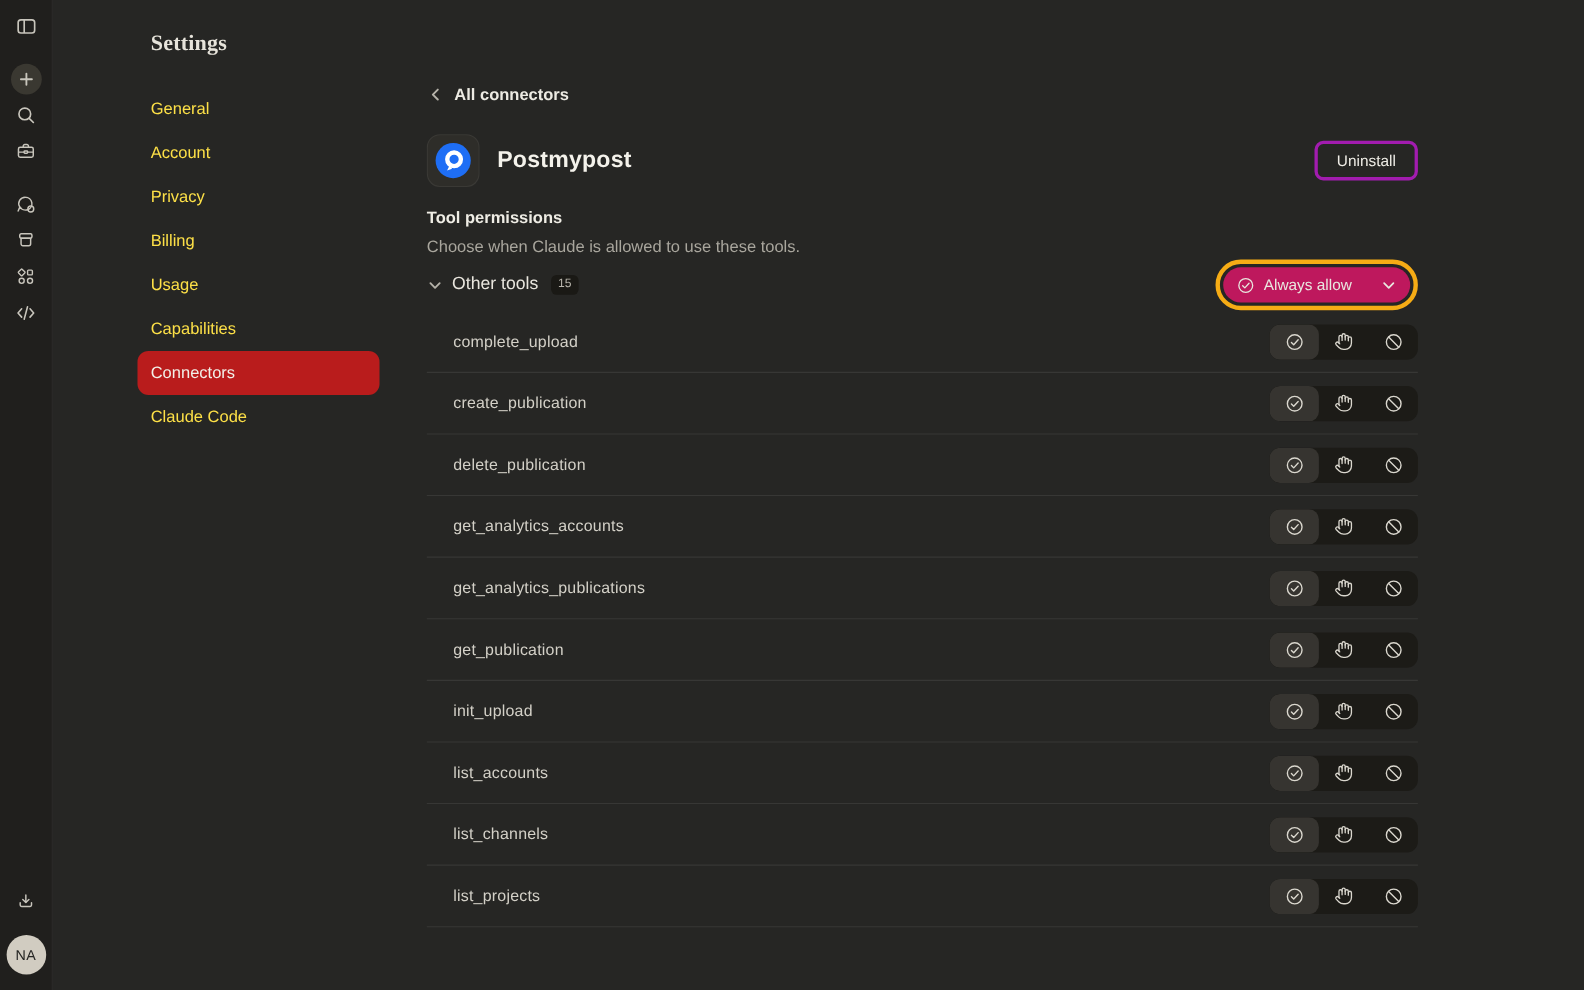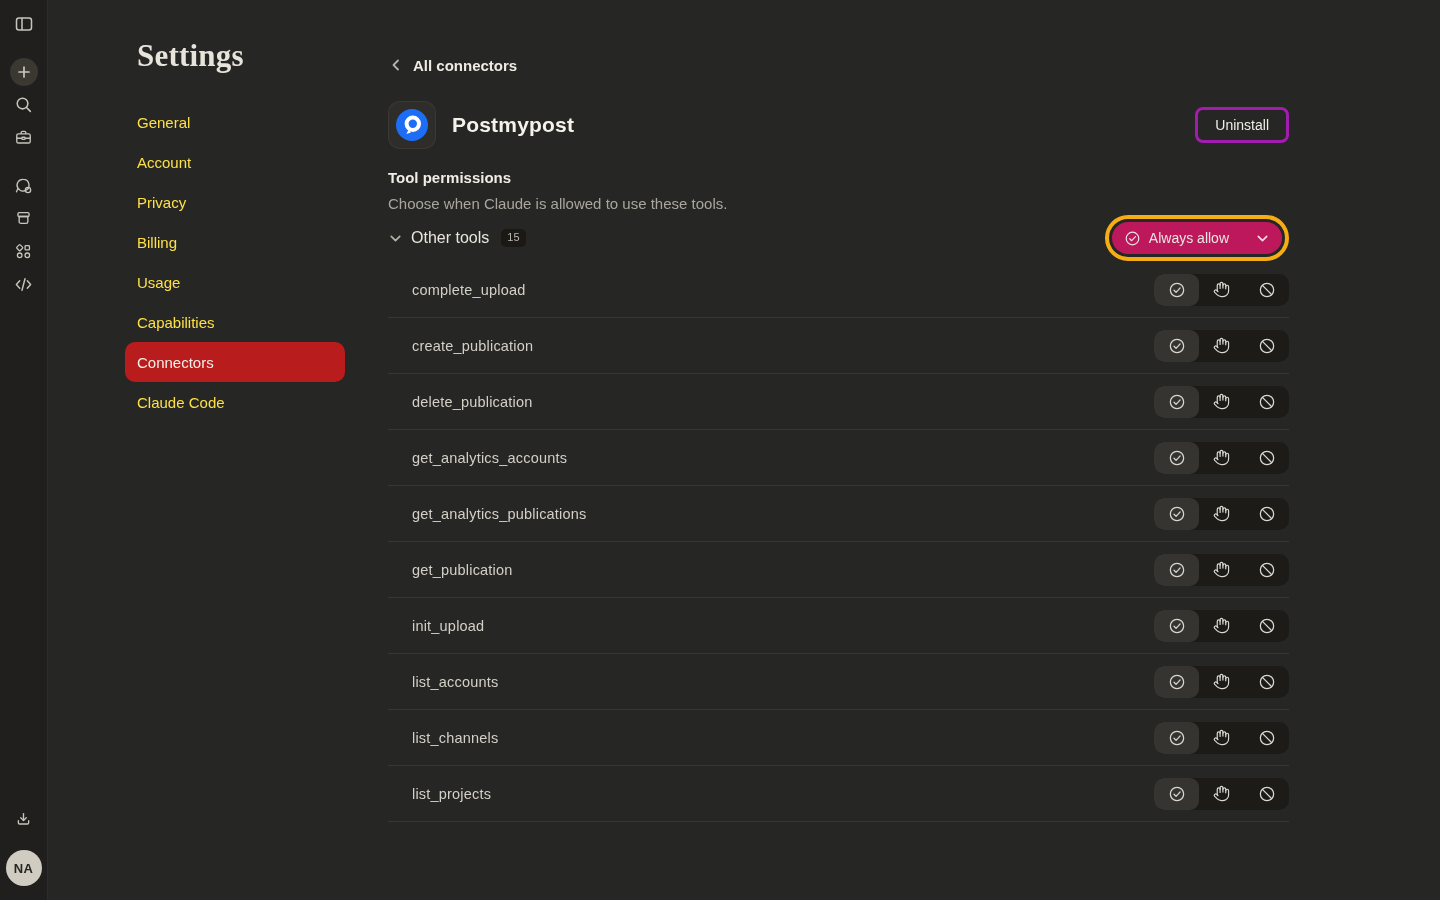--- a/index.html
+++ b/index.html
@@ -24,46 +24,46 @@
     border-radius:8px; cursor:pointer; color:#C8C5BC;
   }
   .plus-circle {
     width:28px; height:28px; border-radius:50%;
     background:#3A3831; display:flex; align-items:center; justify-content:center;
   }
   .avatar {
     position:absolute; left:50%; transform:translateX(-50%); top:850px;
     width:36px; height:36px; border-radius:50%;
     background:#D1CCC1; color:#262624;
-    font-size:13px; font-weight:700; letter-spacing:.3px;
+    font-size:13px; font-weight:400; letter-spacing:.3px;
     display:flex; align-items:center; justify-content:center; cursor:pointer;
   }
 
   
   .nav {
     position:absolute; left:48px; top:0; width:340px; height:900px;
   }
   .nav-title {
-    margin:38px 0 0 89px;
+    margin:28px 0 0 89px;
     font-family:"Liberation Serif", serif;
-    font-size:31px; font-weight:600; color:#E7E4DB;
+    font-size:20px; font-weight:600; color:#E7E4DB;
     letter-spacing:.2px;
   }
   .nav-list { margin-top:28px; padding-left:77px; list-style:none; }
   .nav-item {
     width:220px; height:40px; display:flex; align-items:center;
     padding-left:12px; border-radius:10px;
     font-size:15px; color:#fde047; cursor:pointer;
   }
   .nav-item.active { background:#b91c1c; color:#F2F0E8; }
 
   
   .main {
     position:absolute; left:388px; top:0; width:901px;
-    padding-top:49px;
+    padding-top:70px;
   }
   .back-row {
     height:32px; display:flex; align-items:center; gap:9px;
     cursor:pointer; width:fit-content; color:#EDEBE3;
   }
   .back-row .label { font-size:15px; font-weight:700; }
   .muted-ic { color:#B5B2A9; }
 
   .connector-row {
     margin-top:20px; height:48px; display:flex; align-items:center;

